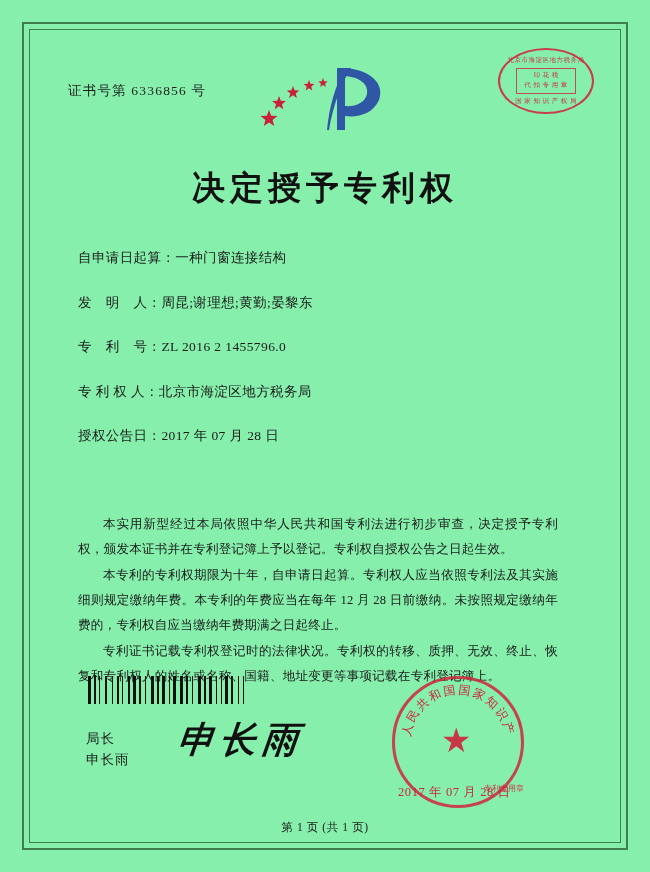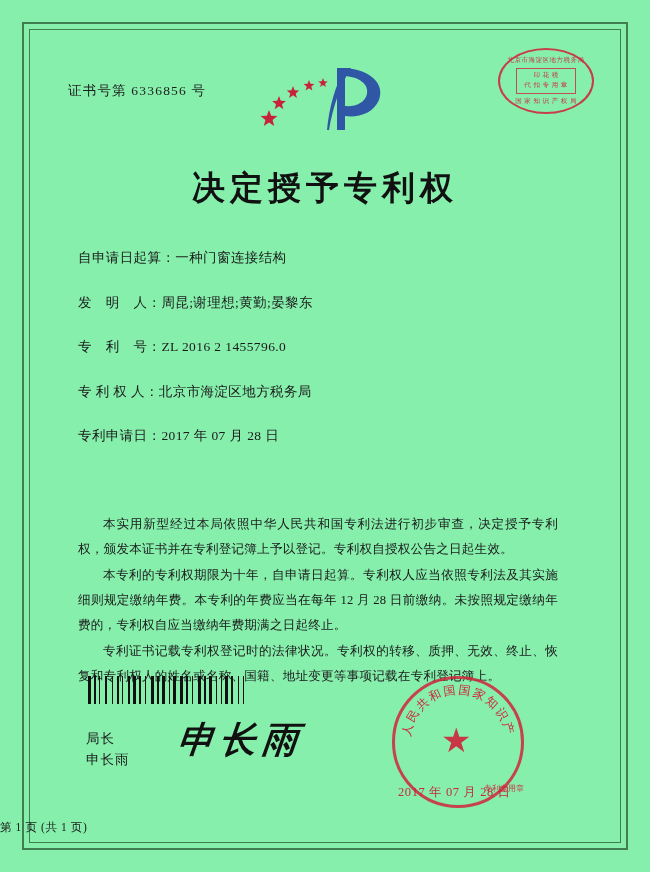--- a/index.html
+++ b/index.html
@@ -244,21 +244,21 @@
     color: #c8223a;
     letter-spacing: .6px;
     opacity: .95;
   }
 
   
   .footer {
     position: absolute;
     left: 0; right: 0;
     top: 820px;
-    text-align: left;
+    text-align: center;
     font-size: 11.5px;
     color: #1a1a1a;
     letter-spacing: .6px;
   }
 </style>
 </head>
 <body>
 
 <div class="page">
 
@@ -302,21 +302,21 @@
     <div class="field-row">
       <span class="field-label">发　明　人：</span><span class="field-value">周昆;谢理想;黄勤;晏黎东</span>
     </div>
     <div class="field-row">
       <span class="field-label">专　利　号：</span><span class="field-value">ZL 2016 2 1455796.0</span>
     </div>
     <div class="field-row">
       <span class="field-label">专 利 权 人：</span><span class="field-value">北京市海淀区地方税务局</span>
     </div>
     <div class="field-row">
-      <span class="field-label">专利申请日：</span><span class="field-value">2017 年 07 月 28 日</span>
+      <span class="field-label">授权公告日：</span><span class="field-value">2017 年 07 月 28 日</span>
     </div>
   </div>
 
   <div class="body-text">
     <p>本实用新型经过本局依照中华人民共和国专利法进行初步审查，决定授予专利权，颁发本证书并在专利登记簿上予以登记。专利权自授权公告之日起生效。</p>
     <p>本专利的专利权期限为十年，自申请日起算。专利权人应当依照专利法及其实施细则规定缴纳年费。本专利的年费应当在每年 12 月 28 日前缴纳。未按照规定缴纳年费的，专利权自应当缴纳年费期满之日起终止。</p>
     <p>专利证书记载专利权登记时的法律状况。专利权的转移、质押、无效、终止、恢复和专利权人的姓名或名称、国籍、地址变更等事项记载在专利登记簿上。</p>
   </div>
 
   <div class="barcode" id="barcode">

